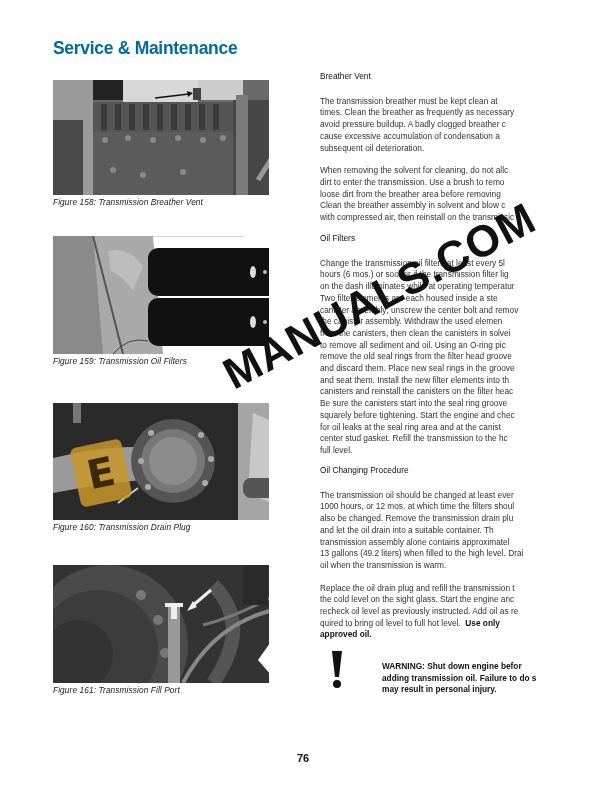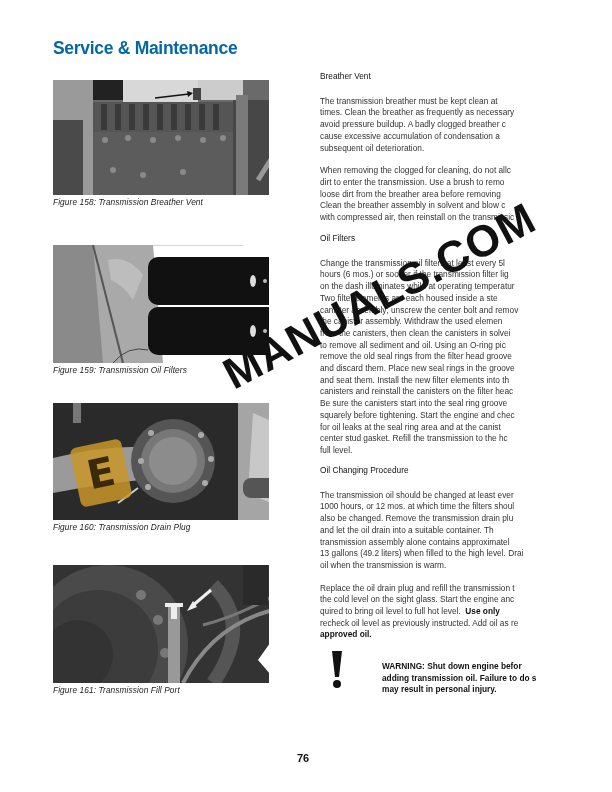--- a/index.html
+++ b/index.html
@@ -85,21 +85,21 @@
       <line x1="240" y1="45" x2="205" y2="100" stroke="#999" stroke-width="5"></line>
       <circle cx="248" cy="70" r="8" fill="#bbb"></circle>
       <rect x="140" y="8" width="8" height="12" fill="#444"></rect>
       <line x1="102" y1="18" x2="136" y2="14" stroke="#111" stroke-width="1.5"></line>
       <polygon points="140,13 134,11 135,17" fill="#111"></polygon>
     </svg>
   </div>
   <div class="caption">Figure 158:  Transmission Breather Vent</div>
 </div>
 
-<div class="figure" style="top:245px;">
+<div class="figure" style="top:236px;">
   <div class="photo" style="height:118px;">
     <svg width="260" height="118" viewBox="0 0 260 118">
       <rect width="260" height="118" fill="#ffffff"></rect>
       <polygon points="0,0 100,0 110,118 0,118" fill="#a9a9a9"></polygon>
       <polygon points="0,0 40,0 50,118 0,118" fill="#8a8a8a"></polygon>
       <line x1="40" y1="0" x2="70" y2="118" stroke="#555" stroke-width="2"></line>
       <path d="M55,15 Q75,10 90,30 L80,55 Q70,40 58,35 Z" fill="#bdbdbd"></path>
       <path d="M60,0 L190,0" stroke="#aaa" stroke-width="1"></path>
       <rect x="95" y="12" width="130" height="48" rx="10" fill="#111"></rect>
       <rect x="95" y="62" width="130" height="48" rx="10" fill="#111"></rect>
@@ -174,21 +174,21 @@
 <div class="col" style="top:71px;">
   <h3>Breather Vent</h3>
   <p>
     <span class="line">The transmission breather must be kept clean at</span>
     <span class="line">times. Clean the breather as frequently as necessary</span>
     <span class="line">avoid pressure buildup. A badly clogged breather c</span>
     <span class="line">cause excessive accumulation of condensation a</span>
     <span class="line">subsequent oil deterioration.</span>
   </p>
   <p>
-    <span class="line">When removing the clogged for cleaning, do not allc</span>
+    <span class="line">When removing the solvent for cleaning, do not allc</span>
     <span class="line">dirt to enter the transmission. Use a brush to remo</span>
     <span class="line">loose dirt from the breather area before removing</span>
     <span class="line">Clean the breather assembly in solvent and blow c</span>
     <span class="line">with compressed air, then reinstall on the transmissic</span>
   </p>
 </div>
 
 <div class="col" style="top:233px;">
   <h3>Oil Filters</h3>
   <p>
@@ -219,22 +219,22 @@
     <span class="line">1000 hours, or 12 mos. at which time the filters shoul</span>
     <span class="line">also be changed. Remove the transmission drain plu</span>
     <span class="line">and let the oil drain into a suitable container. Th</span>
     <span class="line">transmission assembly alone contains approximatel</span>
     <span class="line">13 gallons (49.2 liters) when filled to the high level. Drai</span>
     <span class="line">oil when the transmission is warm.</span>
   </p>
   <p>
     <span class="line">Replace the oil drain plug and refill the transmission t</span>
     <span class="line">the cold level on the sight glass. Start the engine anc</span>
+    <span class="line">recheck oil level as previously instructed. Add oil as re</span>
     <span class="line"><span>quired to bring oil level to full hot level.</span>&nbsp; <span class="bold">Use   only</span></span>
-    <span class="line">recheck oil level as previously instructed. Add oil as re</span>
     <span class="line bold">approved oil.</span>
   </p>
 </div>
 
 <div class="warning">
   <svg class="warn-icon" viewBox="0 0 14 40">
     <polygon points="2,2 12,2 9,28 5,28" fill="#111"></polygon>
     <circle cx="7" cy="35" r="4" fill="#111"></circle>
   </svg>
   <div class="warn-text">

